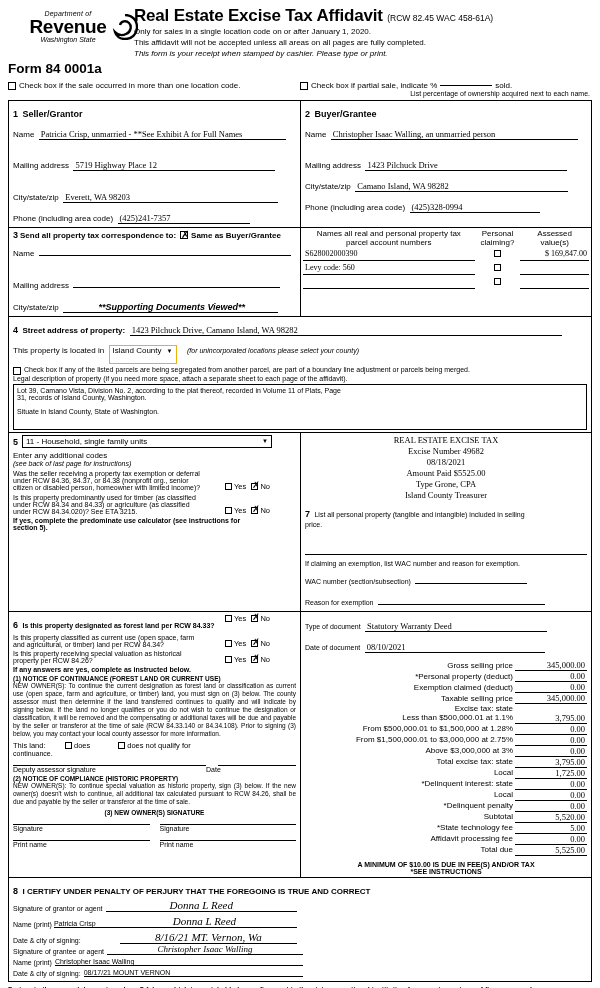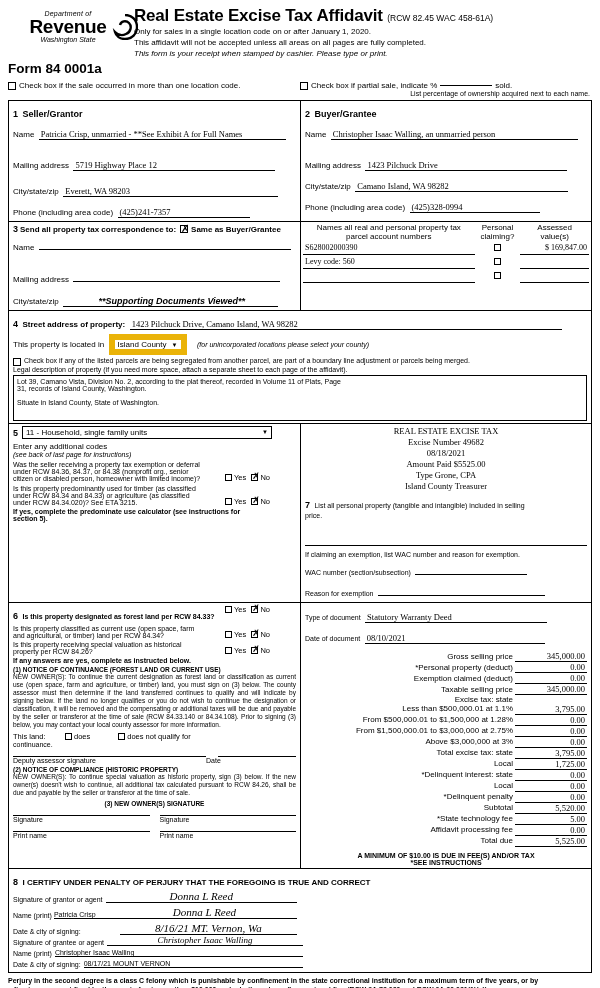--- a/index.html
+++ b/index.html
@@ -108,21 +108,21 @@
           <span class="bold" style="font-size:9px;">Seller/Grantor</span></div>
         <div style="margin-top:2px;">
           <span class="lbl">Name</span>
           <span class="fld hand" style="width:245px;">Patricia Crisp, unmarried - **See Exhibit A for Full Names</span>
         </div>
         <div style="height:13px;"></div>
         <div>
           <span class="lbl">Mailing address</span>
           <span class="fld hand" style="width:200px;">5719 Highway Place 12</span>
         </div>
-        <div style="margin-top:8px;">
+        <div style="margin-top:14px;">
           <span class="lbl">City/state/zip</span>
           <span class="fld hand" style="width:213px;">Everett, WA 98203</span>
         </div>
         <div style="margin-top:3px;">
           <span class="lbl">Phone (including area code)</span>
           <span class="fld hand" style="width:130px;">(425)241-7357</span>
         </div>
       </div>
       <div class="cell rcol">
         <div><span class="secnum">2</span>
@@ -211,21 +211,21 @@
     </div>
 
     <div class="cell sectop">
       <div>
         <span class="secnum">4</span>
         <span class="bold" style="font-size:8px;">Street address of property:</span>
         <span class="fld hand" style="width:430px;">1423 Pilchuck Drive, Camano Island, WA 98282</span>
       </div>
       <div style="margin-top:2px;">
         <span class="lbl">This property is located in</span>
-        <span style="display:inline-block;border:6px solid #eab308;font-size:8px;padding:0 14px 0 3px;position:relative;">
+        <span style="display:inline-block;border:1px solid #eab308;font-size:8px;padding:0 14px 8px 3px;position:relative;">
           <span>Island County</span>
           <span style="position:absolute;right:3px;top:2px;font-size:6px;">▼</span>
         </span>
         <span class="small ital" style="margin-left:6px;">(for unincorporated locations please select your county)</span>
       </div>
       <div style="margin-top:2px;display:flex;align-items:flex-start;">
         <span class="box" style="margin-top:1px;"></span>
         <span class="small">Check box if any of the listed parcels are being segregated from another parcel, are part of a boundary line adjustment or parcels being merged.</span>
       </div>
       <div class="small">Legal description of property (if you need more space, attach a separate sheet to each page of the affidavit).</div>

